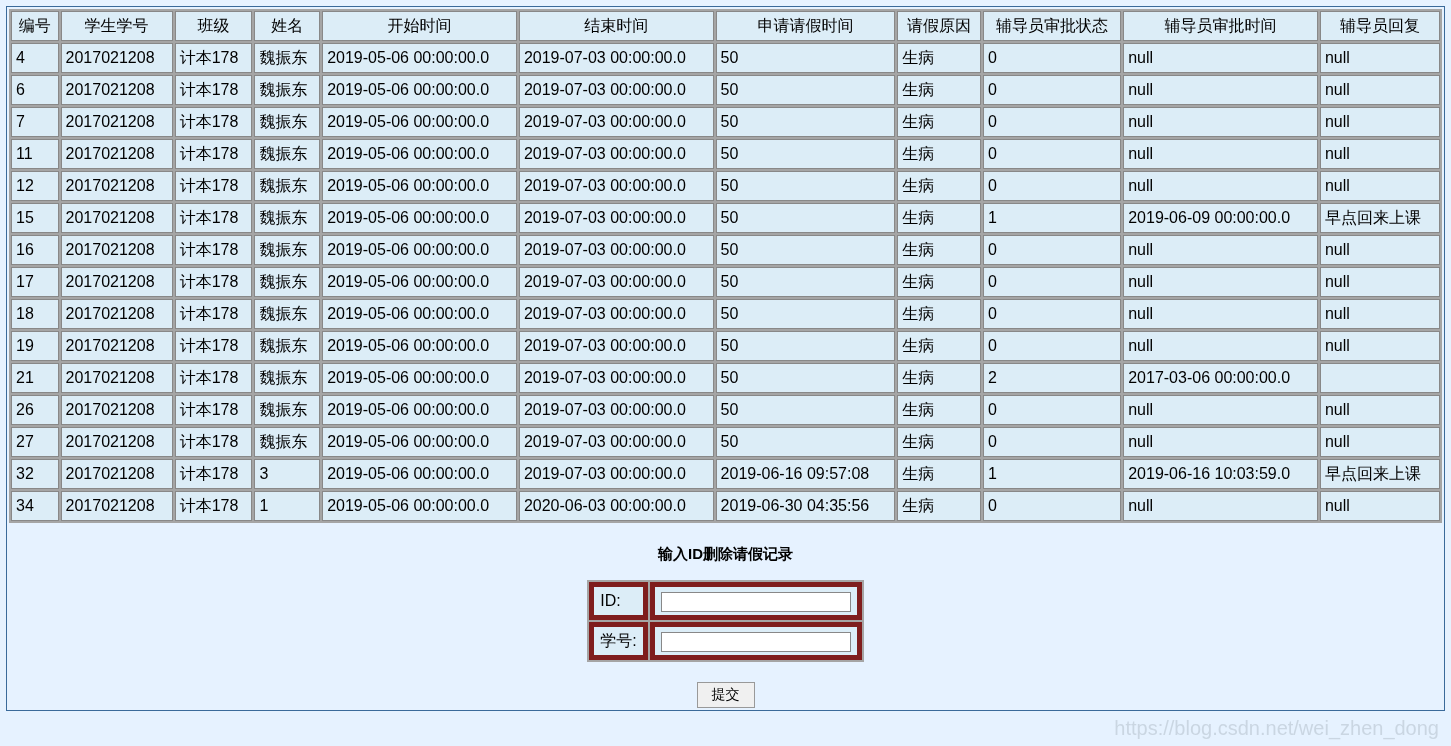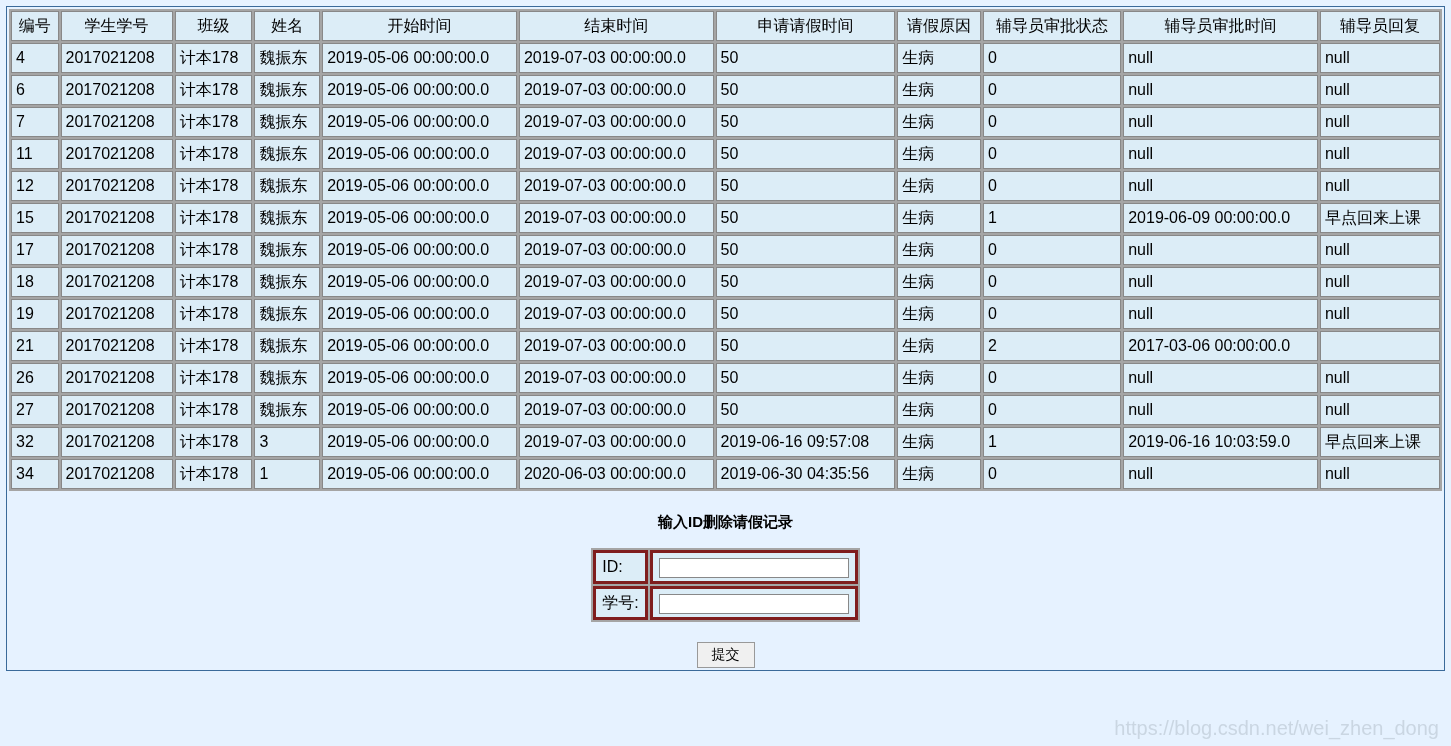--- a/index.html
+++ b/index.html
@@ -44,21 +44,21 @@
       font-size: 15px;
       margin-bottom: 16px;
     }
     table.form-table {
       border-collapse: separate;
       border-spacing: 2px;
       margin: 0 auto;
       background: #a5a5a5;
     }
     table.form-table td {
-      border: 3px solid #7f1d1d;
+      border: 5px solid #7f1d1d;
       background: #dcedf7;
       padding: 2px 6px;
       text-align: left;
       font-size: 16px;
       line-height: 24px;
     }
     table.form-table input[type="text"] {
       width: 190px;
       height: 20px;
       background: #fff;
@@ -178,20 +178,33 @@
           <td>2017021208</td>
           <td>计本178</td>
           <td>魏振东</td>
           <td>2019-05-06 00:00:00.0</td>
           <td>2019-07-03 00:00:00.0</td>
           <td>50</td>
           <td>生病</td>
           <td>1</td>
           <td>2019-06-09 00:00:00.0</td>
           <td>早点回来上课</td>
+        </tr>
+        <tr>
+          <td>16</td>
+          <td>2017021208</td>
+          <td>计本178</td>
+          <td>魏振东</td>
+          <td>2019-05-06 00:00:00.0</td>
+          <td>2019-07-03 00:00:00.0</td>
+          <td>50</td>
+          <td>生病</td>
+          <td>0</td>
+          <td>null</td>
+          <td>null</td>
         </tr>
         <tr>
           <td>17</td>
           <td>2017021208</td>
           <td>计本178</td>
           <td>魏振东</td>
           <td>2019-05-06 00:00:00.0</td>
           <td>2019-07-03 00:00:00.0</td>
           <td>50</td>
           <td>生病</td>

